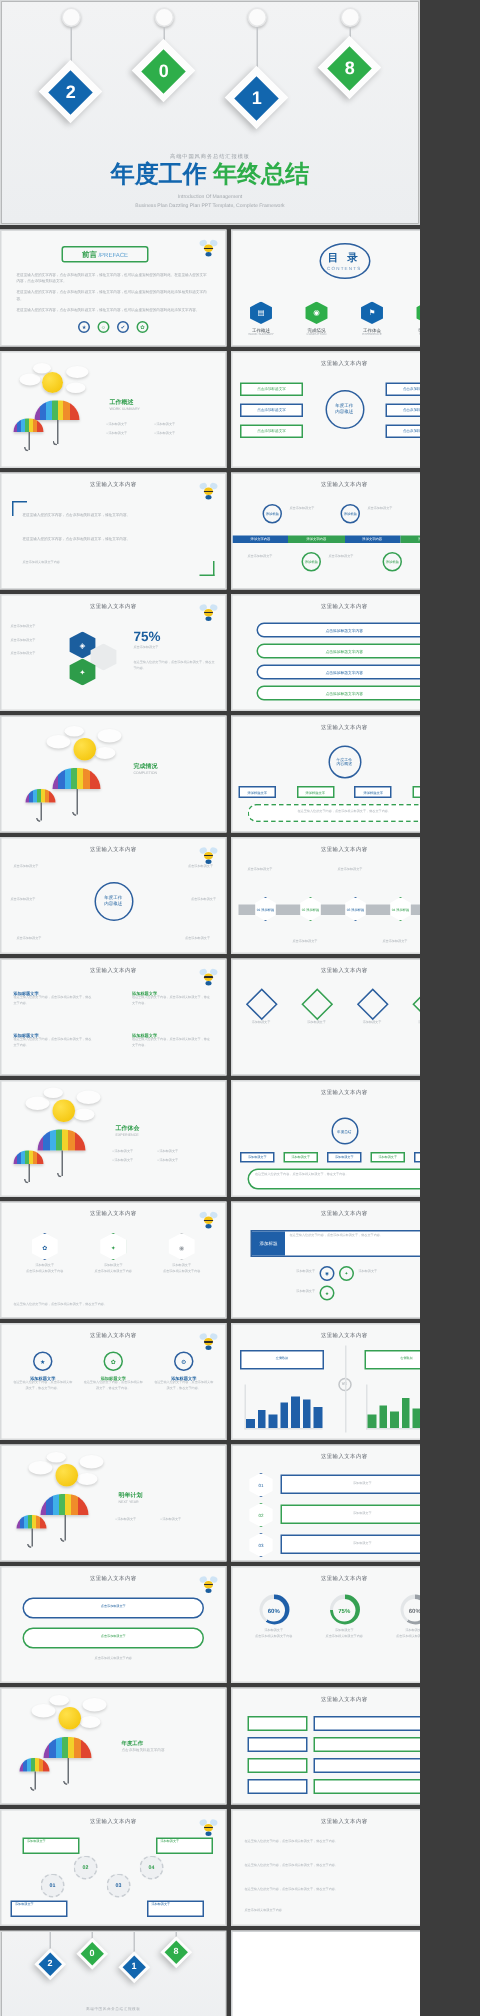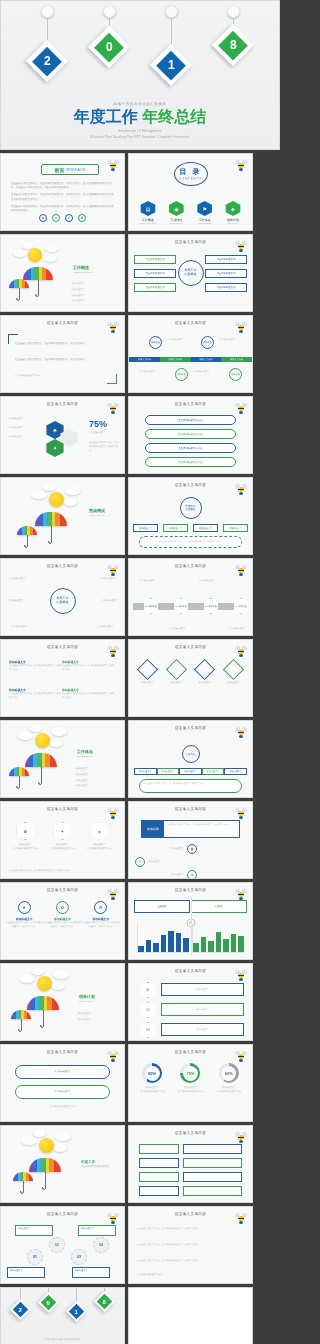--- a/index.html
+++ b/index.html
@@ -5,21 +5,21 @@
   * { box-sizing: border-box; margin: 0; padding: 0; }
   html, body {
     width: 280px; height: 1344px;
     background: #3c3c3c;
     font-family: "Liberation Sans", sans-serif;
     overflow: hidden;
   }
   .deck { width: 280px; display: flex; flex-direction: column; gap: 3px; background: #3c3c3c; }
   .row { display: flex; gap: 3px; }
   .slide {
-    width: 125px; height: 78px;
+    width: 151px; height: 78px;
     background: #f7f8f8;
     position: relative; overflow: hidden;
     border: 0.5px solid #d8dadb;
     flex: none;
   }
   .slide.full { width: 280px; height: 150px; }
 
   
   .cover { background: linear-gradient(#f2f3f4, #eceef0); }
   .diamonds { position: absolute; left: 0; right: 0; top: 4px; height: 95px; display: flex; justify-content: center; gap: 28px; }

